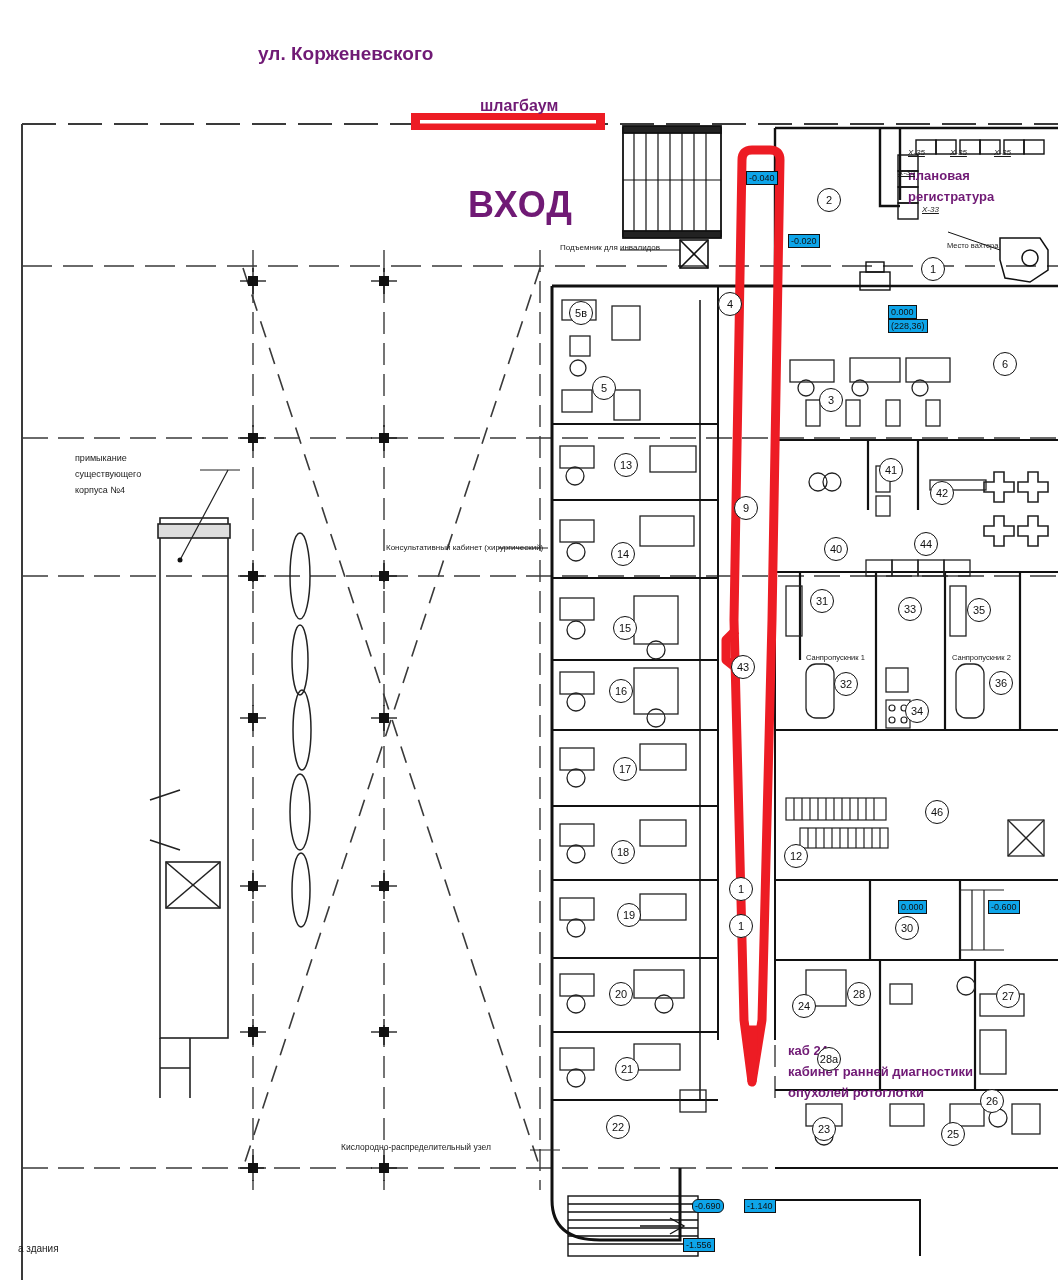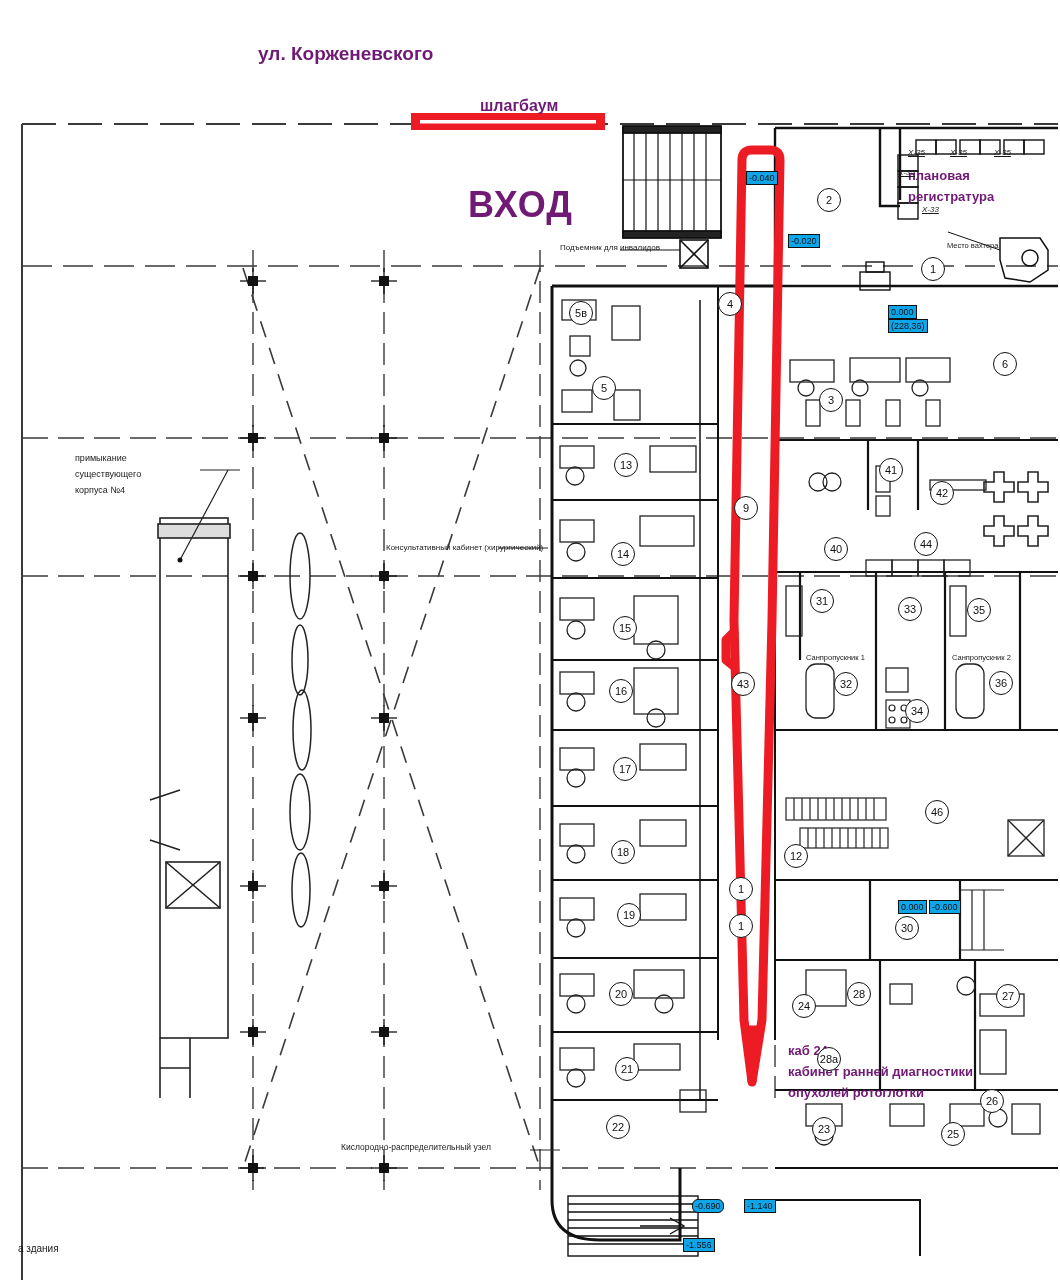--- a/index.html
+++ b/index.html
@@ -349,21 +349,21 @@
 <div class="blacktext" id="lbl-san1">Санпропускник 1</div>
 <div class="blacktext" id="lbl-san2">Санпропускник 2</div>
 <div class="blacktext" id="lbl-building">а здания</div>
 
 <div id="levels-layer">
     <div class="sqnum" style="left: 888px; top: 305px;">0.000</div>
     <div class="sqnum" style="left: 888px; top: 319px;">(228,36)</div>
     <div class="sqnum" style="left: 746px; top: 171px;">-0.040</div>
     <div class="sqnum" style="left: 788px; top: 234px;">-0.020</div>
     <div class="sqnum" style="left: 898px; top: 900px;">0.000</div>
-    <div class="sqnum" style="left: 929px; top: 900px;">-0.600</div>
+    <div class="sqnum" style="left: 988px; top: 900px;">-0.600</div>
     <div class="sqnum" style="left: 692px; top: 1199px; border-radius: 6px;">-0.690</div>
     <div class="sqnum" style="left: 744px; top: 1199px;">-1.140</div>
     <div class="sqnum" style="left: 683px; top: 1238px;">-1.556</div>
   </div>
 <div id="doorcodes-layer">
     <div class="blacktext" style="left: 908px; top: 148px; font-size: 8px; font-style: italic; text-decoration: underline;">Х-35</div>
     <div class="blacktext" style="left: 950px; top: 148px; font-size: 8px; font-style: italic; text-decoration: underline;">Х-35</div>
     <div class="blacktext" style="left: 994px; top: 148px; font-size: 8px; font-style: italic; text-decoration: underline;">Х-35</div>
     <div class="blacktext" style="left: 898px; top: 168px; font-size: 8px; font-style: italic; text-decoration: underline;">Х-35</div>
     <div class="blacktext" style="left: 898px; top: 205px; font-size: 8px; font-style: italic; text-decoration: underline; padding-left: 24px;">Х-33</div>
@@ -376,21 +376,21 @@
     <div class="roomcircle" style="left: 613px; top: 616px; width: 22px; height: 22px;">15</div>
     <div class="roomcircle" style="left: 609px; top: 679px; width: 22px; height: 22px;">16</div>
     <div class="roomcircle" style="left: 613px; top: 757px; width: 22px; height: 22px;">17</div>
     <div class="roomcircle" style="left: 611px; top: 840px; width: 22px; height: 22px;">18</div>
     <div class="roomcircle" style="left: 617px; top: 903px; width: 22px; height: 22px;">19</div>
     <div class="roomcircle" style="left: 609px; top: 982px; width: 22px; height: 22px;">20</div>
     <div class="roomcircle" style="left: 615px; top: 1057px; width: 22px; height: 22px;">21</div>
     <div class="roomcircle" style="left: 606px; top: 1115px; width: 22px; height: 22px;">22</div>
     <div class="roomcircle" style="left: 718px; top: 292px; width: 22px; height: 22px;">4</div>
     <div class="roomcircle" style="left: 734px; top: 496px; width: 22px; height: 22px;">9</div>
-    <div class="roomcircle" style="left: 731px; top: 672px; width: 22px; height: 22px;">43</div>
+    <div class="roomcircle" style="left: 731px; top: 655px; width: 22px; height: 22px;">43</div>
     <div class="roomcircle" style="left: 729px; top: 877px; width: 22px; height: 22px;">1</div>
     <div class="roomcircle" style="left: 729px; top: 914px; width: 22px; height: 22px;">1</div>
     <div class="roomcircle" style="left: 817px; top: 188px; width: 22px; height: 22px;">2</div>
     <div class="roomcircle" style="left: 921px; top: 257px; width: 22px; height: 22px;">1</div>
     <div class="roomcircle" style="left: 993px; top: 352px; width: 22px; height: 22px;">6</div>
     <div class="roomcircle" style="left: 819px; top: 388px; width: 22px; height: 22px;">3</div>
     <div class="roomcircle" style="left: 879px; top: 458px; width: 22px; height: 22px;">41</div>
     <div class="roomcircle" style="left: 930px; top: 481px; width: 22px; height: 22px;">42</div>
     <div class="roomcircle" style="left: 824px; top: 537px; width: 22px; height: 22px;">40</div>
     <div class="roomcircle" style="left: 914px; top: 532px; width: 22px; height: 22px;">44</div>

